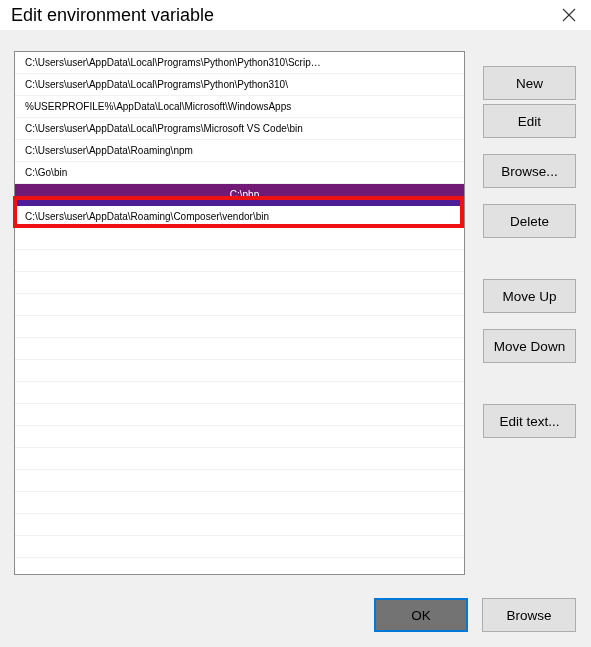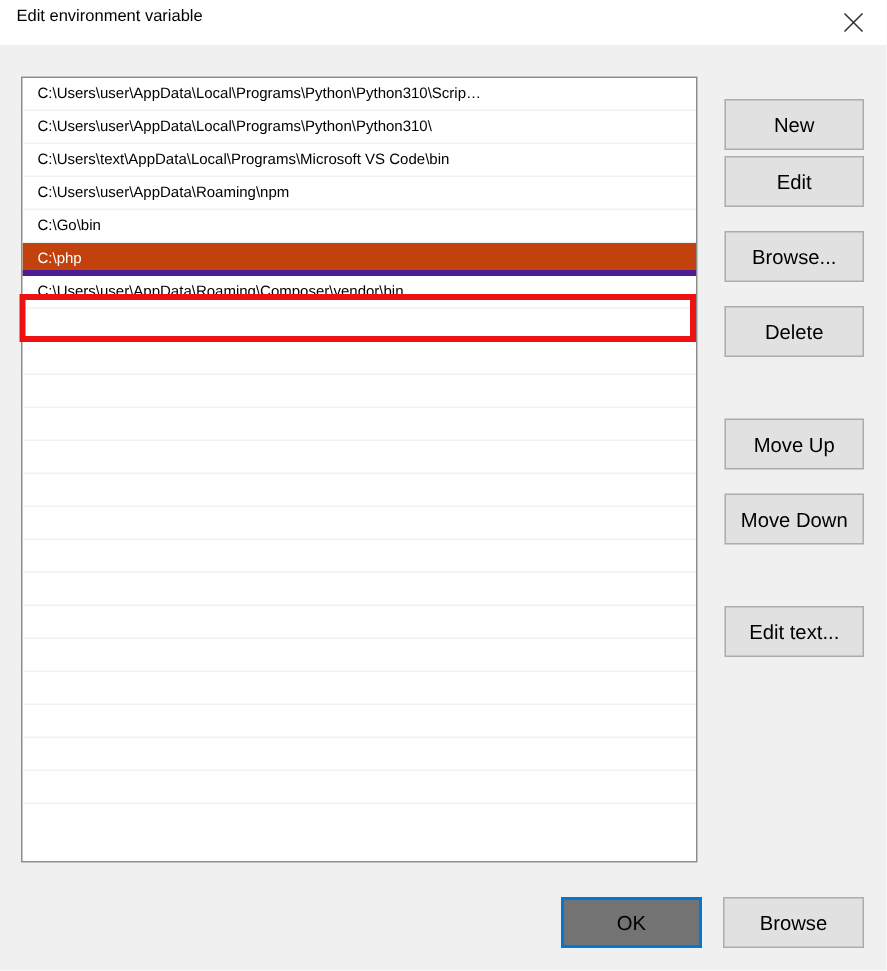--- a/index.html
+++ b/index.html
@@ -22,21 +22,21 @@
     position: absolute;
     left: 0; top: 0;
     width: 591px;
     height: 30px;
     background: #ffffff;
   }
   .title-text {
     position: absolute;
     left: 11px;
     top: 5px;
-    font-size: 11px;
+    font-size: 18px;
     color: #000000;
     white-space: nowrap;
   }
   .close-btn {
     position: absolute;
     right: 0;
     top: 0;
     width: 45px;
     height: 30px;
     display: flex;
@@ -64,23 +64,24 @@
     border-bottom: 1px solid #f2f2f2;
     padding-left: 10px;
     white-space: nowrap;
     overflow: hidden;
     font-size: 10px;
     color: #000000;
     box-sizing: border-box;
   }
   .list-row.empty { color: transparent; }
   .list-row.selected {
-    background: #c2410c;
+    background: #701a75;
     color: #ffffff;
-    border-bottom: 4px solid #4c1d95;
+    border-bottom: 6px solid #4c1d95;
+    text-align: center;
   }
 
   
   .annotation-rect {
     position: absolute;
     left: 13px;
     top: 196px;
     width: 451px;
     height: 32px;
     border: 4px solid #ee1111;
@@ -142,21 +143,22 @@
         <line x1="2" y1="2" x2="14" y2="14" stroke="#333333" stroke-width="1.1"></line>
         <line x1="14" y1="2" x2="2" y2="14" stroke="#333333" stroke-width="1.1"></line>
       </svg>
     </span>
   </div>
 </div>
 
 <div class="listbox" id="path-list">
     <div class="list-row">C:\Users\user\AppData\Local\Programs\Python\Python310\Scrip…</div>
     <div class="list-row">C:\Users\user\AppData\Local\Programs\Python\Python310\</div>
-    <div class="list-row">C:\Users\text\AppData\Local\Programs\Microsoft VS Code\bin</div>
+    <div class="list-row">%USERPROFILE%\AppData\Local\Microsoft\WindowsApps</div>
+    <div class="list-row">C:\Users\user\AppData\Local\Programs\Microsoft VS Code\bin</div>
     <div class="list-row">C:\Users\user\AppData\Roaming\npm</div>
     <div class="list-row">C:\Go\bin</div>
     <div class="list-row selected">C:\php</div>
     <div class="list-row">C:\Users\user\AppData\Roaming\Composer\vendor\bin</div>
     <div class="list-row empty">&nbsp;</div>
     <div class="list-row empty">&nbsp;</div>
     <div class="list-row empty">&nbsp;</div>
     <div class="list-row empty">&nbsp;</div>
     <div class="list-row empty">&nbsp;</div>
     <div class="list-row empty">&nbsp;</div>

